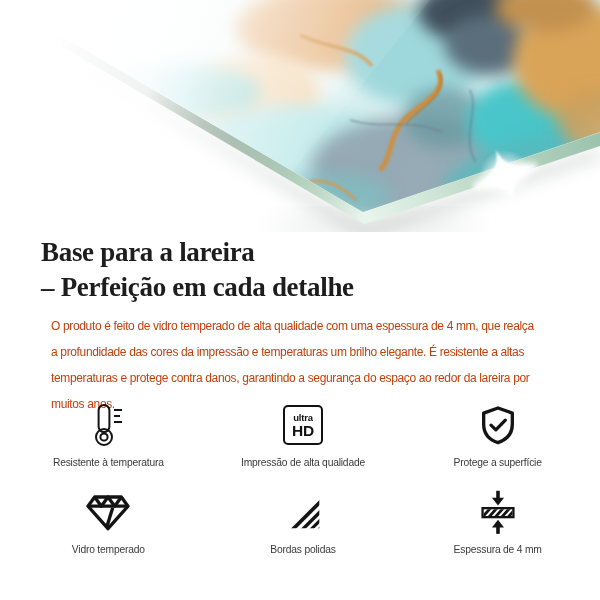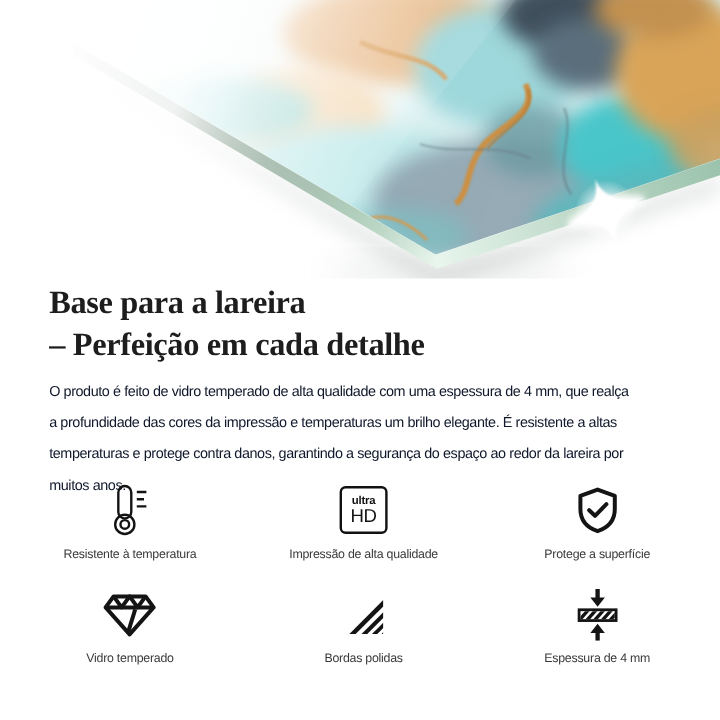--- a/index.html
+++ b/index.html
@@ -8,36 +8,36 @@
     font-family:"Liberation Sans","DejaVu Sans",sans-serif;color:#3b3b3b;
   }
   .hero{width:600px;height:232px;position:relative;}
   .hero svg{display:block;}
   .content{padding:0 20px 0 41px;}
   .title{
     margin:3px 0 0;font-family:"Liberation Serif","DejaVu Serif",serif;
     font-weight:700;font-size:27px;line-height:35px;color:#1d1d1d;letter-spacing:-0.3px;
   }
   .title span{display:block;white-space:nowrap;}
-  .description{margin:8px 0 0;font-size:12px;line-height:26px;letter-spacing:-0.35px;color:#0f172a;}
+  .description{margin:8px 10px 0;font-size:12px;line-height:26px;letter-spacing:-0.35px;color:#c2410c;}
   .description span{display:block;white-space:nowrap;}
   .features{
     margin:-17px 0 0 -30px;width:584px;
     display:grid;grid-template-columns:repeat(3,1fr);row-gap:17px;
   }
   .feature{display:flex;flex-direction:column;align-items:center;text-align:left;}
   .icon-box{height:50px;display:flex;align-items:center;justify-content:center;}
   .feature-label{margin-top:6px;font-size:10.3px;letter-spacing:-0.2px;color:#3a3a3a;line-height:14px;}
   .uhd-box{
     width:36px;height:36px;border:2.5px solid #111;border-radius:5px;
     display:flex;flex-direction:column;align-items:center;justify-content:center;
     color:#111;background:#fff;
   }
   .uhd-top{font-size:9.5px;font-weight:700;line-height:10px;letter-spacing:-0.2px;}
-  .uhd-bottom{font-size:15.5px;font-weight:400;line-height:15px;letter-spacing:-0.2px;}
+  .uhd-bottom{font-size:15.5px;font-weight:700;line-height:15px;letter-spacing:-0.2px;}
   .ic{stroke:#141414;fill:none;stroke-width:2;}
 </style>
 </head>
 <body>
 
 <div class="hero">
   <svg width="600" height="232" viewBox="0 0 600 232">
     <defs>
       <clipPath id="panelClip">
           <path d="M60,35 L137,0 L600,0 L600,132 L363,212 Z"></path>

